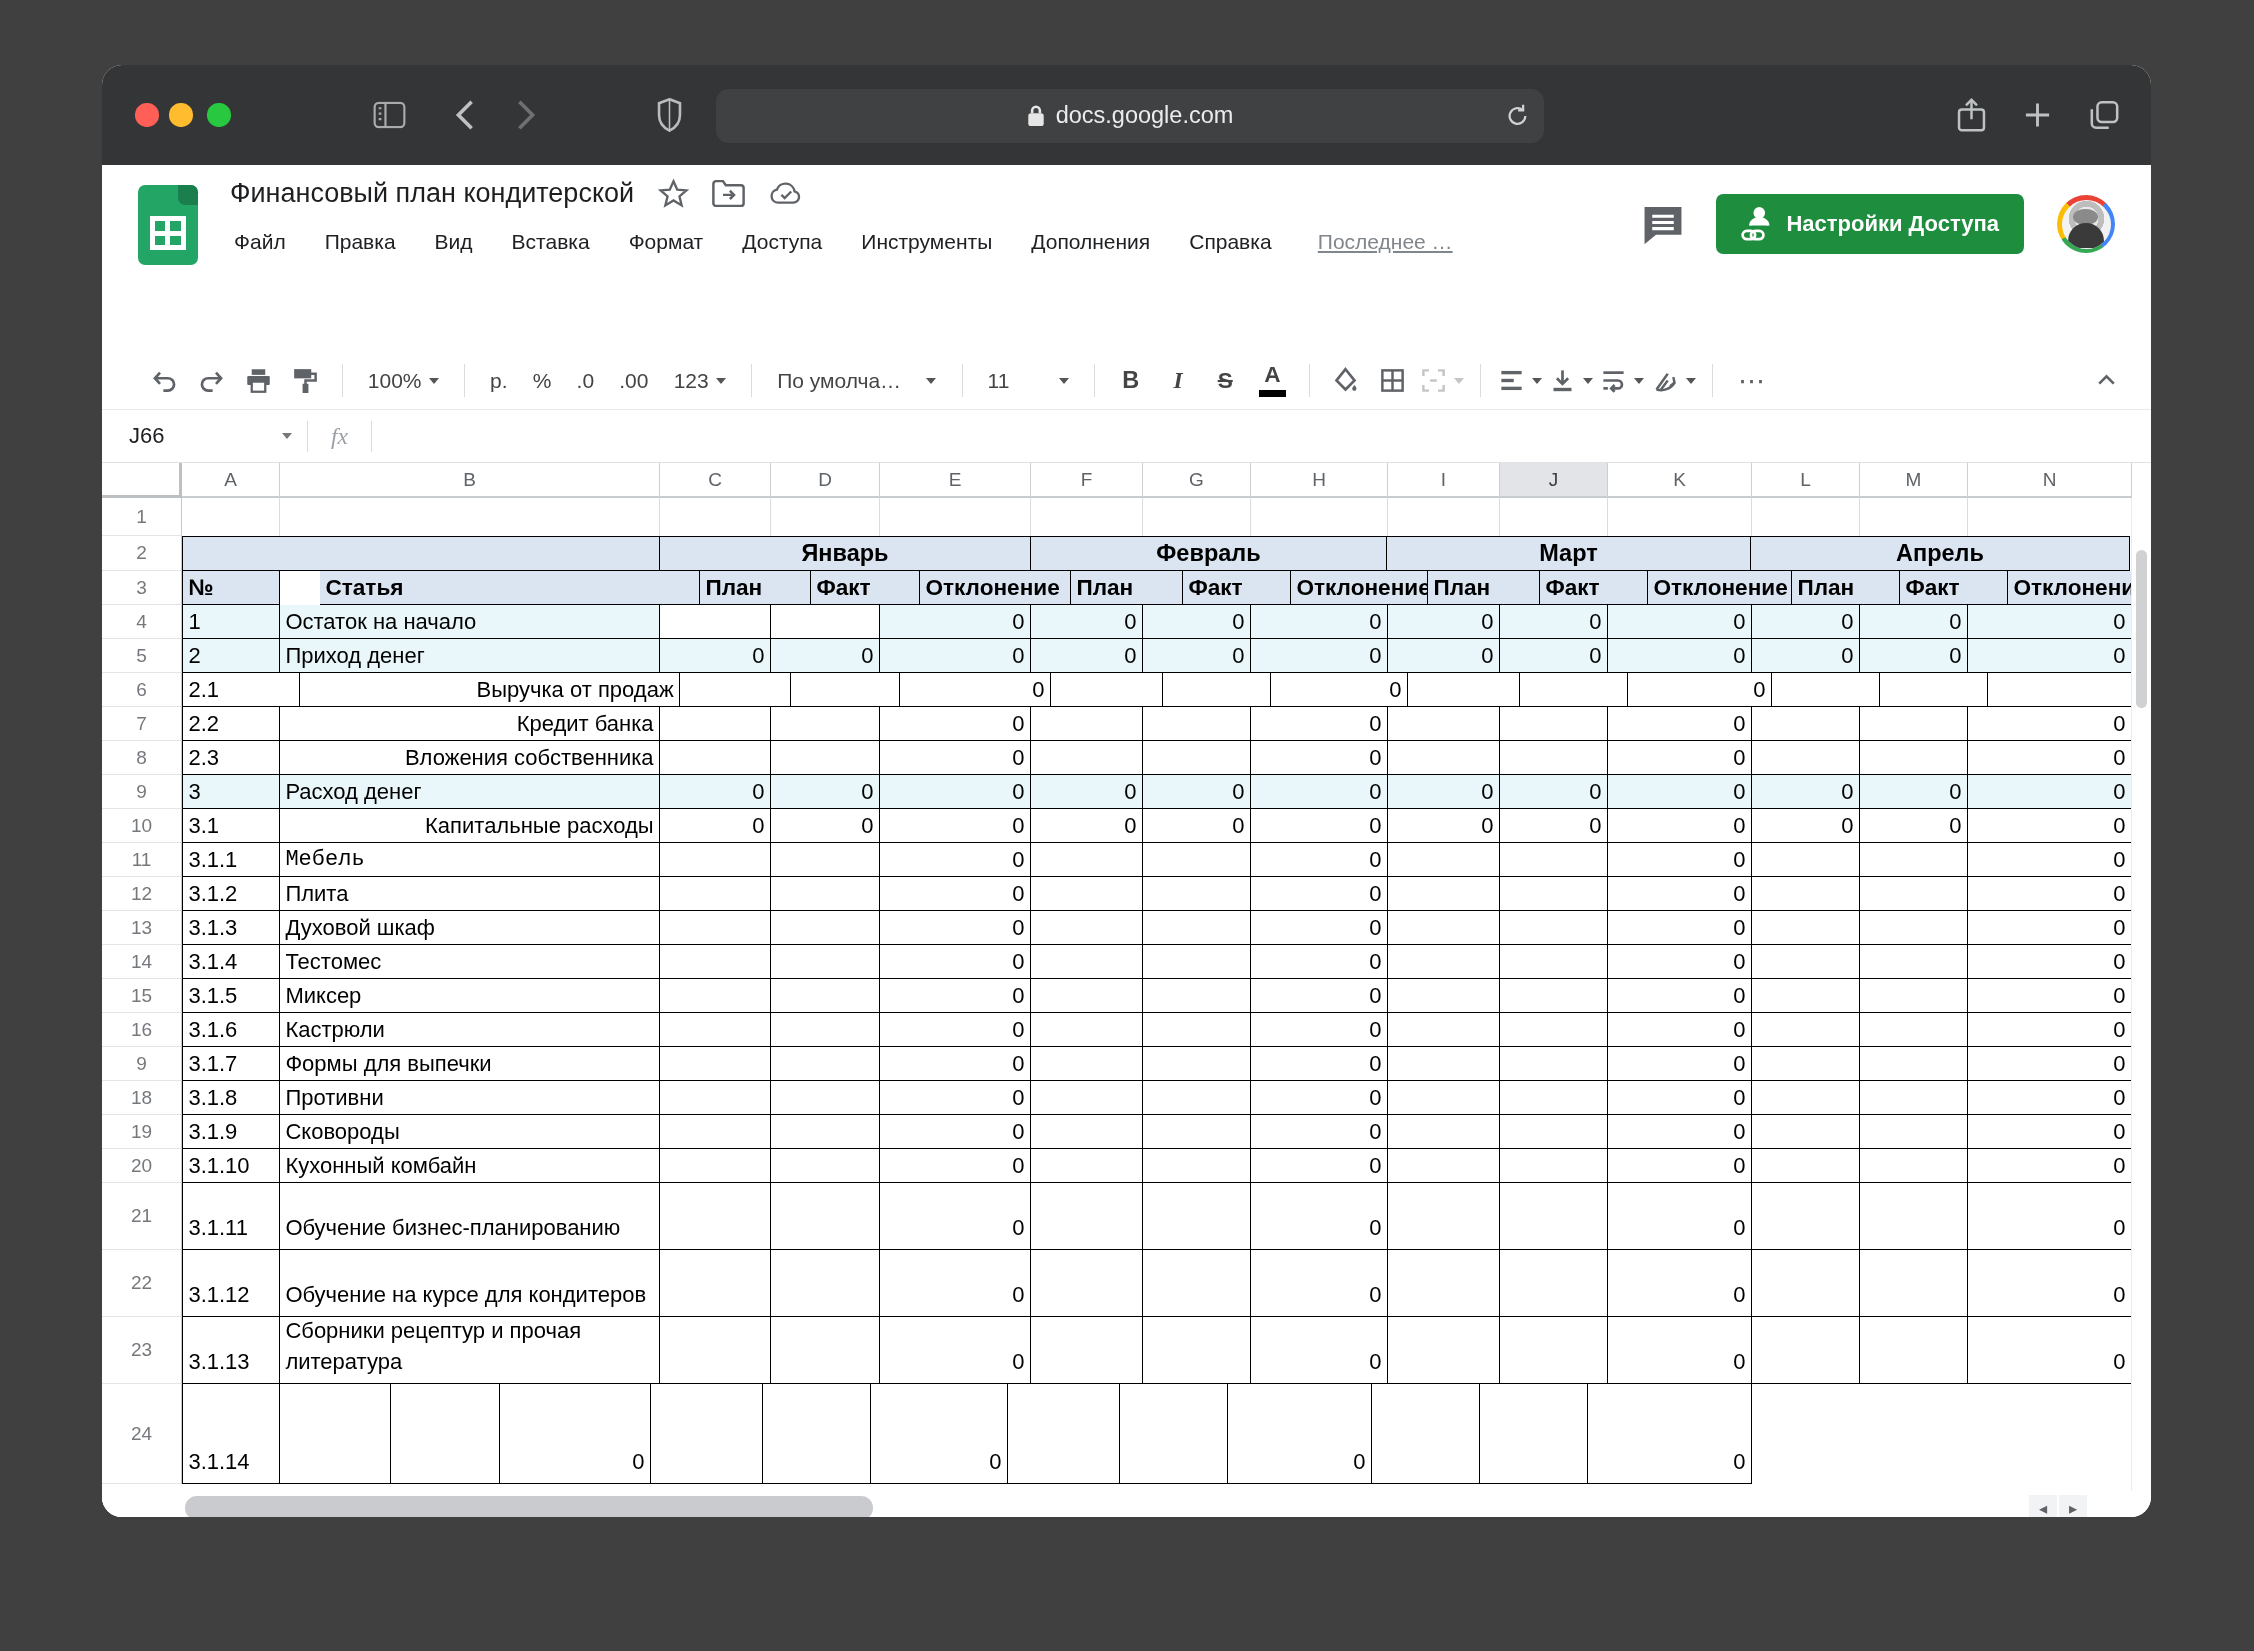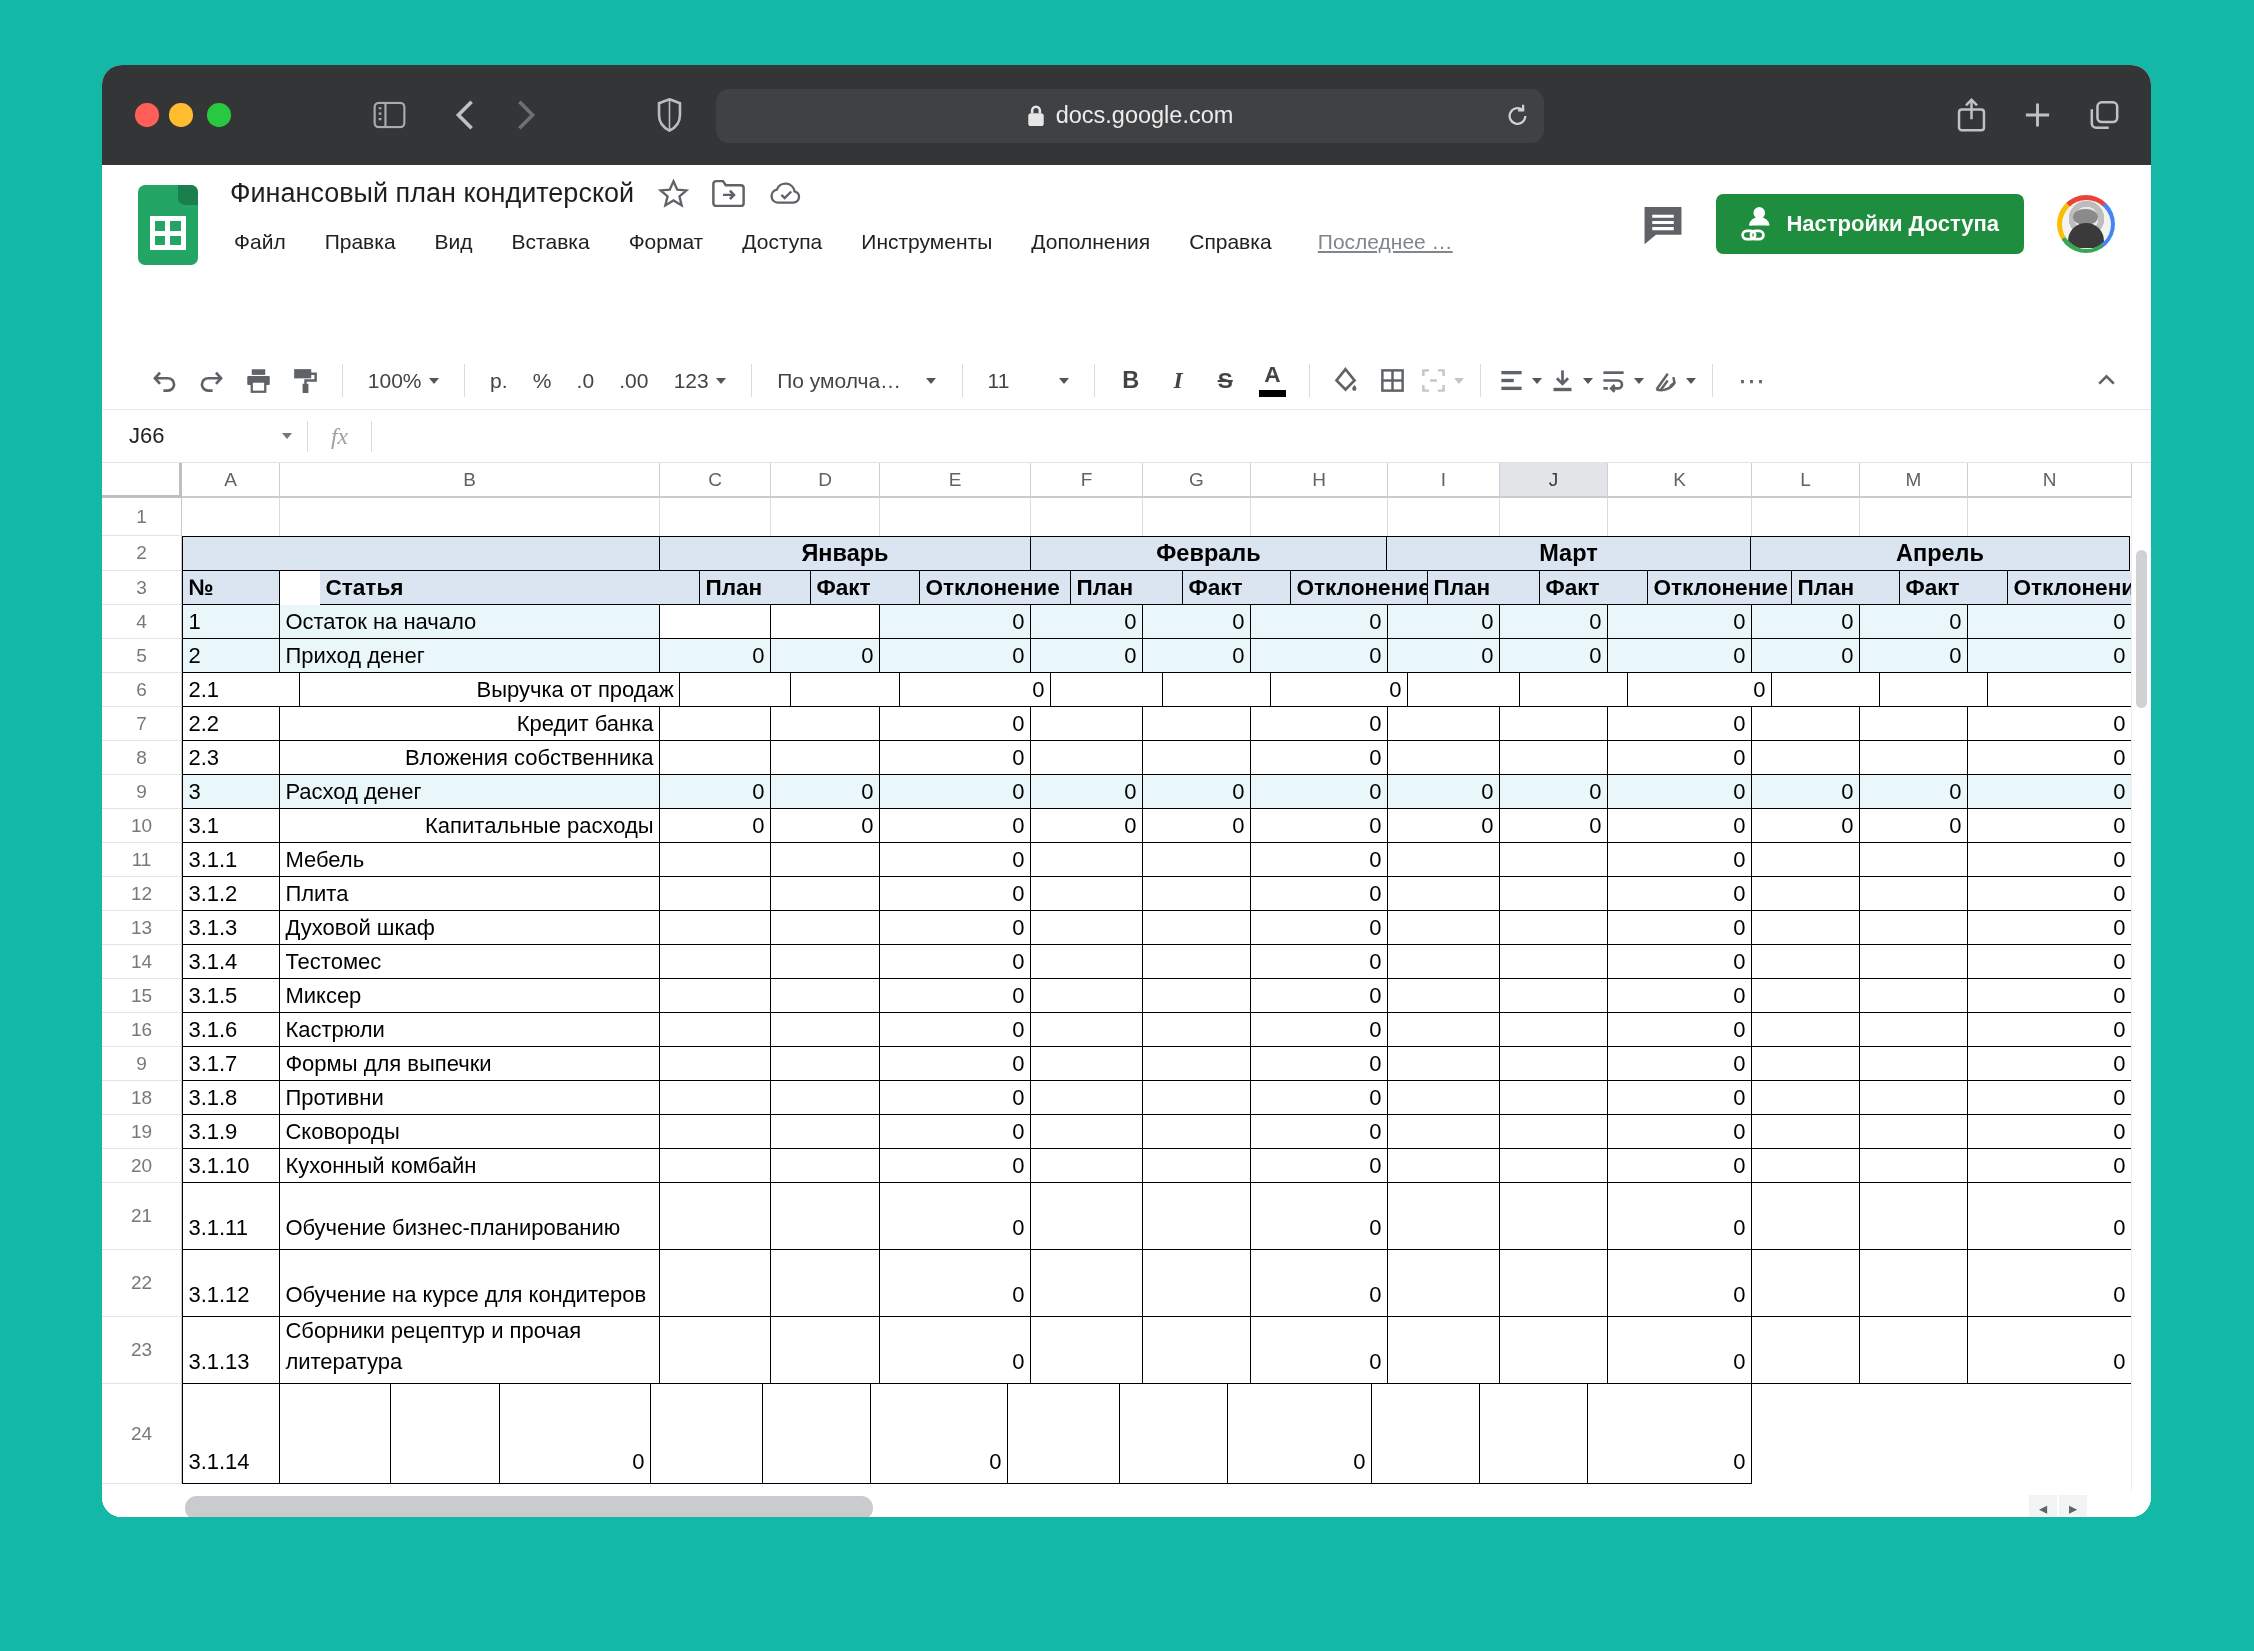--- a/index.html
+++ b/index.html
@@ -1,16 +1,16 @@
 <!DOCTYPE html>
 <html style="font-size:14.5px"><head>
 <meta charset="utf-8">
 <style>
   html,body{margin:0;padding:0;background:#000;}
-  .stage{position:relative;width:2254px;height:1652px;background:#14b8a6;overflow:hidden;
+  .stage{position:relative;width:2254px;height:1652px;background:#404040;overflow:hidden;
          font-family:"Liberation Sans",sans-serif;}
   .window{position:absolute;left:102px;top:65px;width:2049px;height:1452px;
           border-radius:20px;overflow:hidden;background:#fff;display:flex;flex-direction:column;}
 
   
   .titlebar{position:relative;height:100px;background:#333537;flex:0 0 auto;}
   .tl{position:absolute;top:38px;width:23.5px;height:23.5px;border-radius:50%;}
   .tl.red{left:33px;background:#ff5f57;}
   .tl.yellow{left:67px;background:#febc2e;}
   .tl.green{left:105px;background:#28c840;}
@@ -559,21 +559,21 @@
             <div class="t-cell num thickB" style="width: 112px; height: 34px;">0</div>
             <div class="t-cell num thickB" style="width: 108px; height: 34px;">0</div>
             <div class="t-cell num thickB thickR" style="width: 144px; height: 34px;">0</div>
             <div class="t-cell num thickB" style="width: 108px; height: 34px;">0</div>
             <div class="t-cell num thickB" style="width: 108px; height: 34px;">0</div>
             <div class="t-cell num thickB thickR" style="width: 164px; height: 34px;">0</div>
           </div>
           <div class="grid-row" style="height: 34px;">
             <div class="row-hdr" style="width: 80px; height: 34px;">11</div>
             <div class="t-cell first" style="width: 98px; height: 34px;">3.1.1</div>
-            <div class="t-cell thickR" style="width: 380px; height: 34px;">Мебель</div>
+            <div class="t-cell thickR" style="width: 380px; height: 34px; font-family: Liberation Mono, monospace;">Мебель</div>
             <div class="t-cell num" style="width: 111px; height: 34px;"></div>
             <div class="t-cell num" style="width: 109px; height: 34px;"></div>
             <div class="t-cell num thickR" style="width: 151px; height: 34px;">0</div>
             <div class="t-cell num" style="width: 112px; height: 34px;"></div>
             <div class="t-cell num" style="width: 108px; height: 34px;"></div>
             <div class="t-cell num thickR" style="width: 137px; height: 34px;">0</div>
             <div class="t-cell num" style="width: 112px; height: 34px;"></div>
             <div class="t-cell num" style="width: 108px; height: 34px;"></div>
             <div class="t-cell num thickR" style="width: 144px; height: 34px;">0</div>
             <div class="t-cell num" style="width: 108px; height: 34px;"></div>

